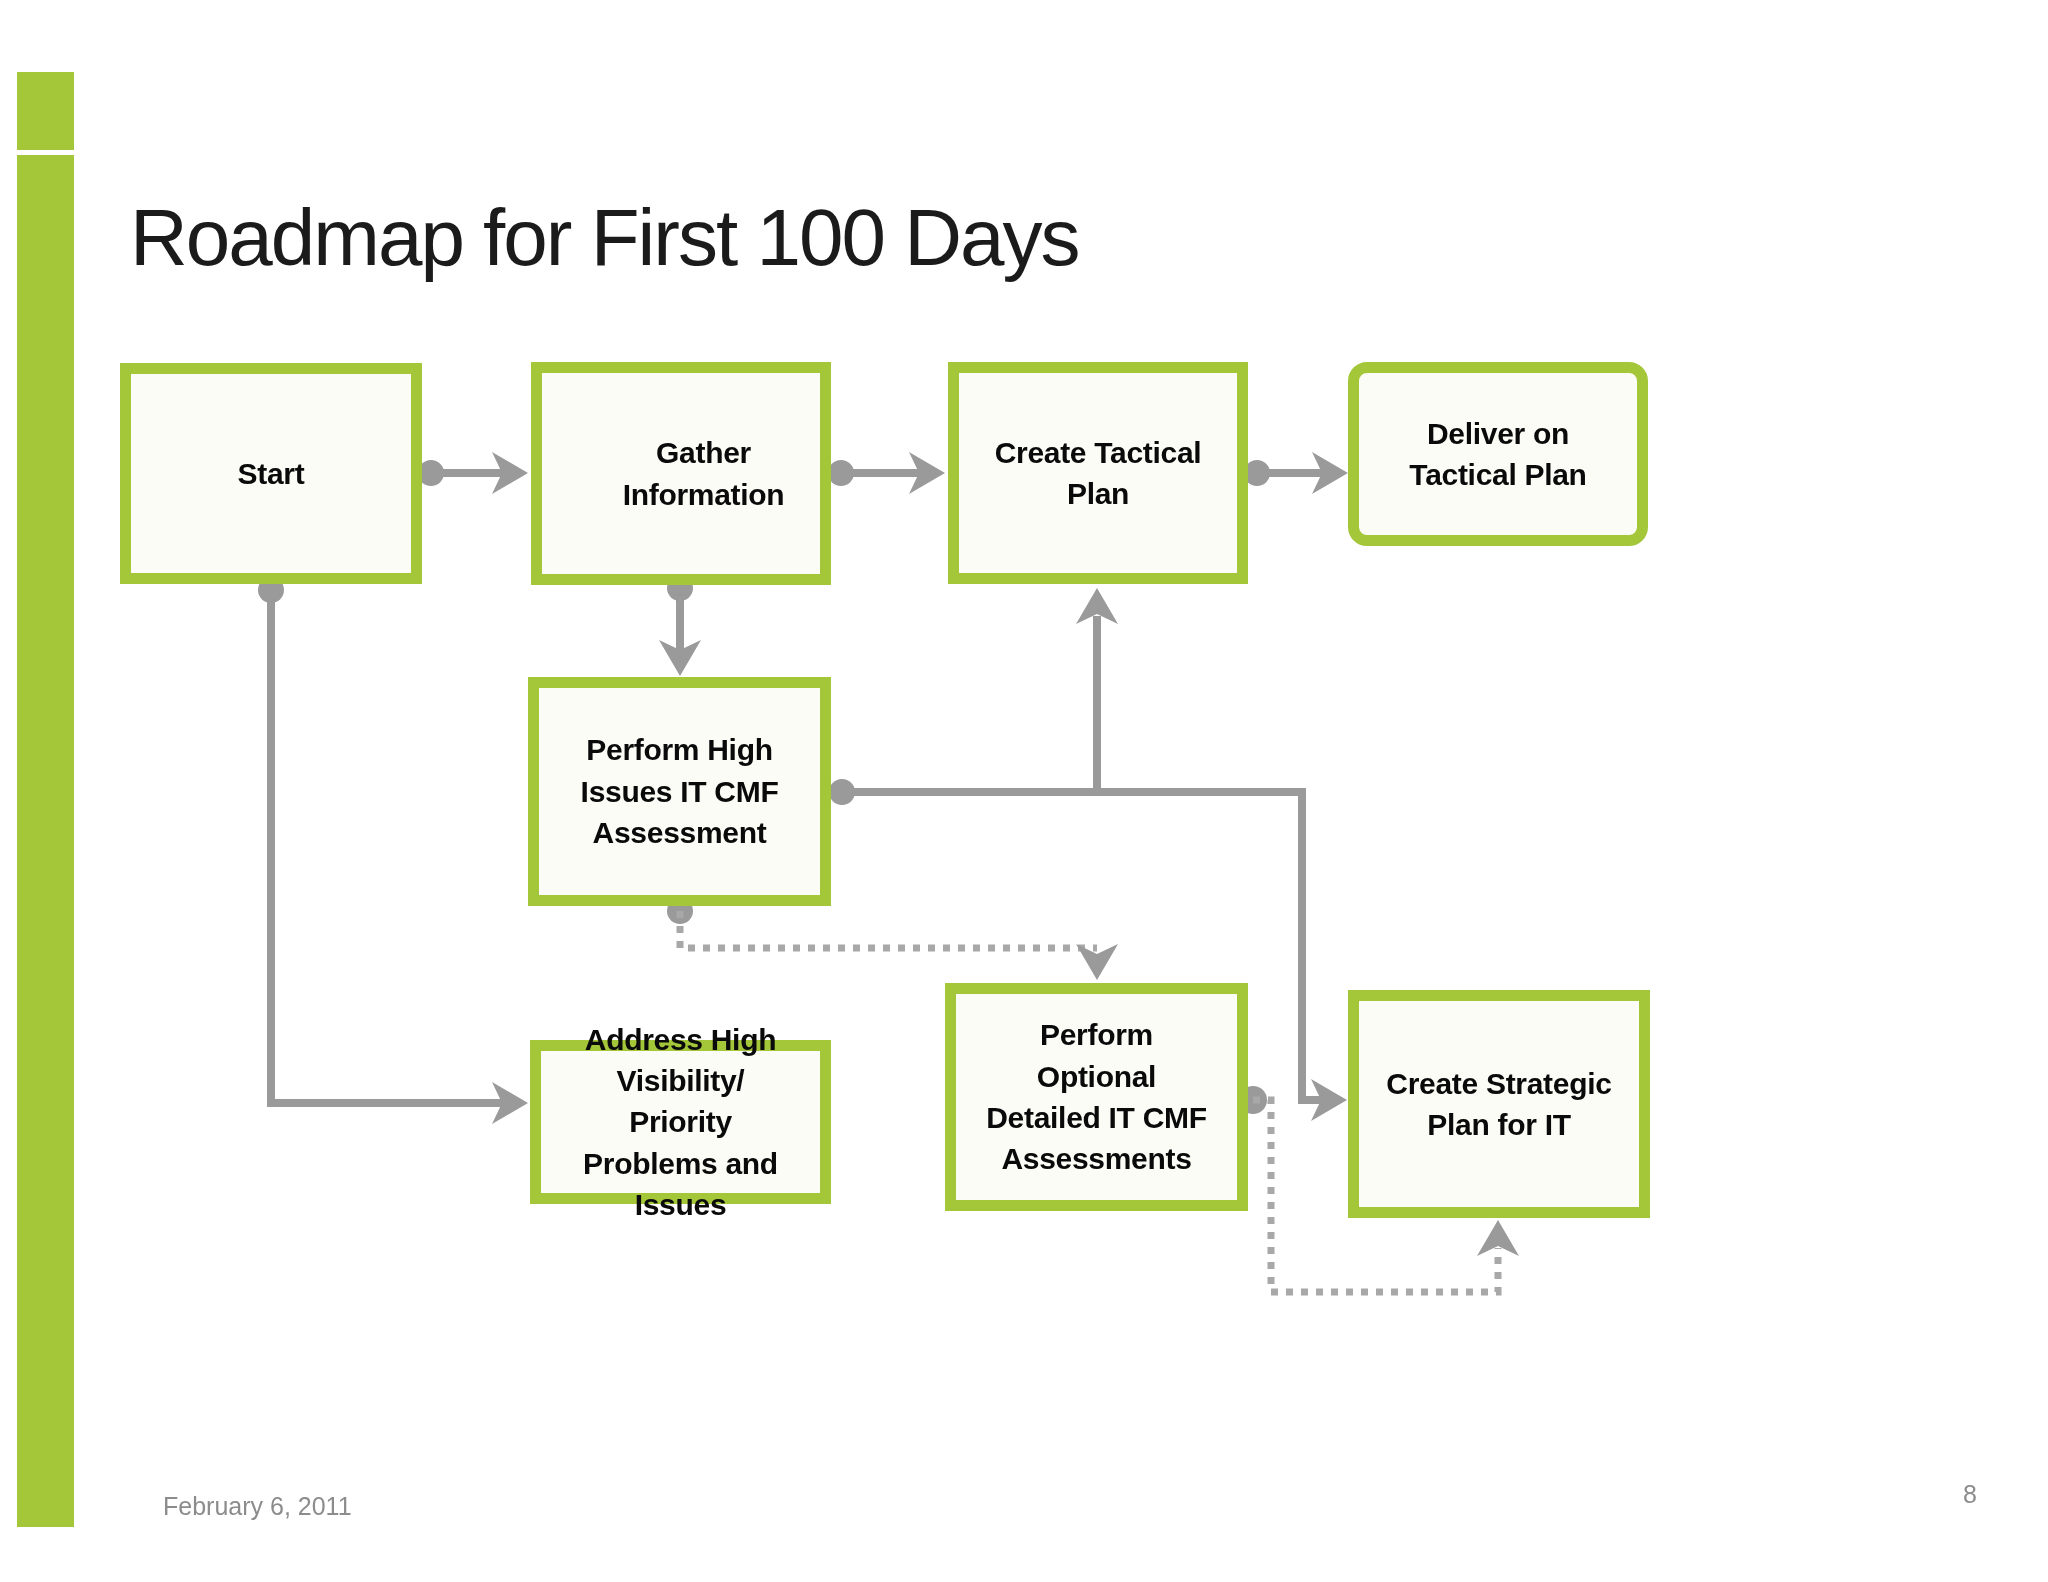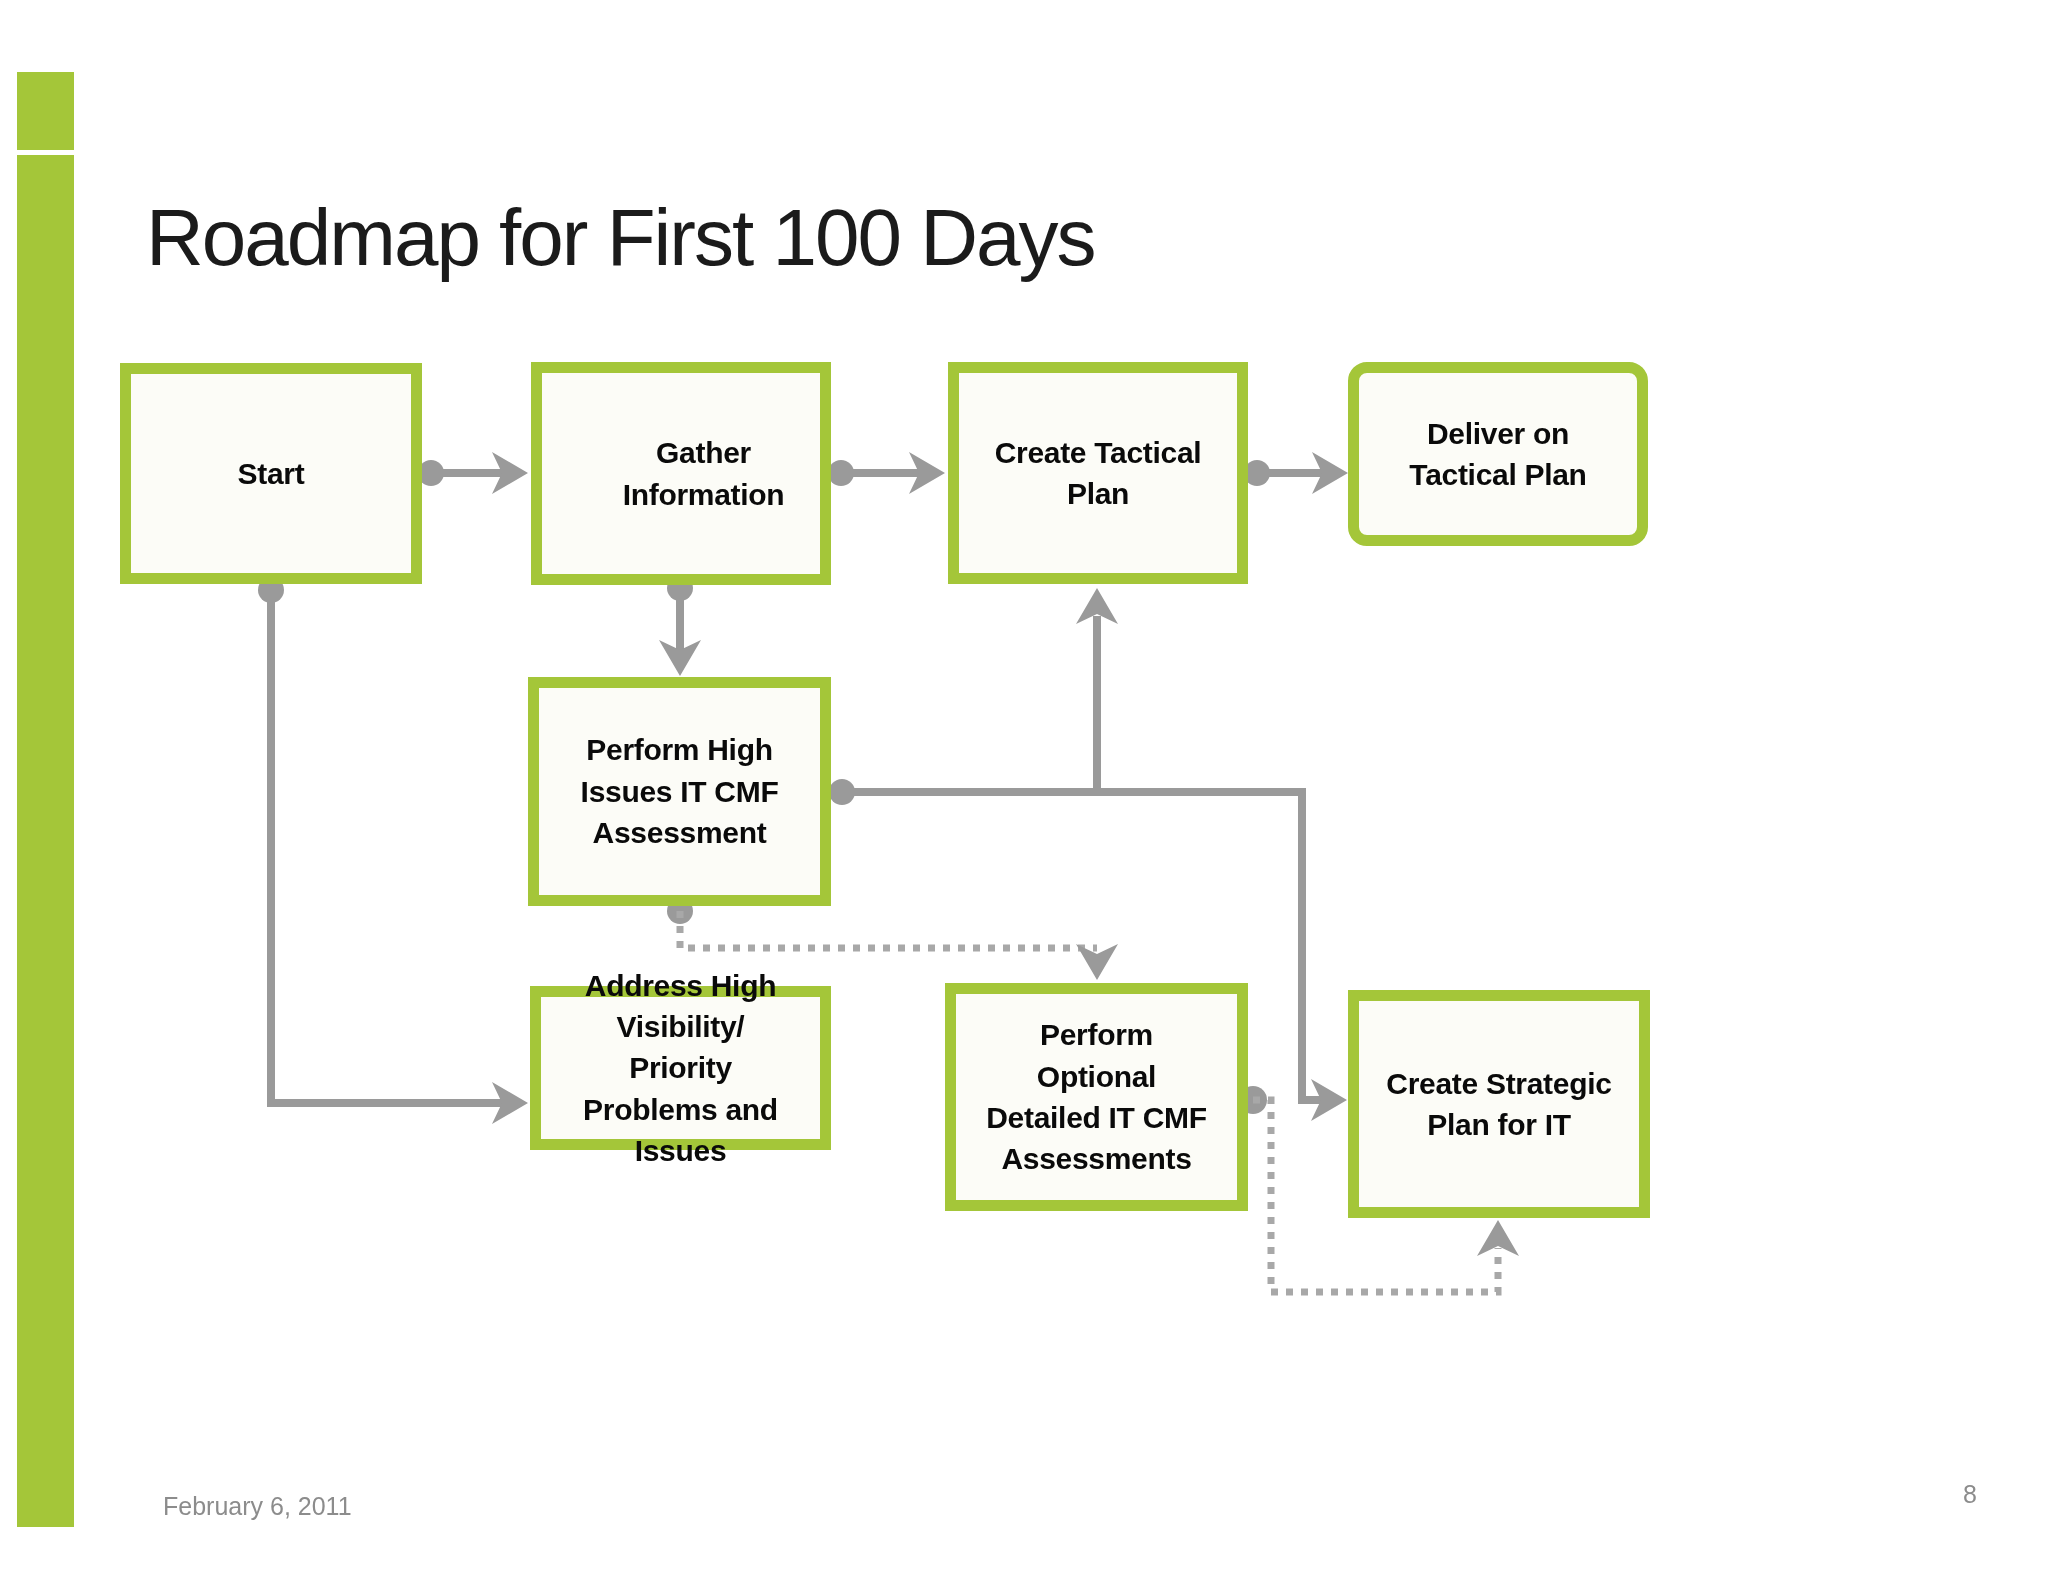--- a/index.html
+++ b/index.html
@@ -15,40 +15,40 @@
   body{
     width:2048px;height:1582px;position:relative;overflow:hidden;
     background:#ffffff;
     font-family:"Liberation Sans","DejaVu Sans",sans-serif;
   }
   .accent-bar{position:absolute;background:var(--accent-green);}
   #bar-top{left:17px;top:72px;width:57px;height:78px;}
   #bar-side{left:17px;top:155px;width:57px;height:1372px;}
 
   .slide-title{
-    position:absolute;left:146px;top:192px;
+    position:absolute;left:130px;top:192px;
     font-size:80px;font-weight:400;letter-spacing:-2px;
     color:var(--title-color);white-space:nowrap;
   }
 
   .node{
     position:absolute;
     border:11px solid var(--accent-green);
     background:var(--box-fill);
     display:flex;align-items:center;justify-content:center;
     text-align:center;
     font-weight:bold;font-size:30px;line-height:1.38;
     color:#0a0a0a;white-space:pre-line;letter-spacing:-0.3px;
   }
   #node-start{left:120px;top:363px;width:302px;height:221px;}
   #node-gather{left:531px;top:362px;width:300px;height:223px;padding-left:45px;}
   #node-tactical{left:948px;top:362px;width:300px;height:222px;}
   #node-deliver{left:1348px;top:362px;width:300px;height:184px;border-radius:19px;}
   #node-perform-high{left:528px;top:677px;width:303px;height:229px;}
-  #node-address{left:530px;top:986px;width:301px;height:164px;}
+  #node-address{left:530px;top:1040px;width:301px;height:164px;}
   #node-perform-opt{left:945px;top:983px;width:303px;height:228px;}
   #node-strategic{left:1348px;top:990px;width:302px;height:228px;}
 
   #connector-layer{position:absolute;left:0;top:0;}
   .conn{stroke:var(--connector-gray);stroke-width:8;fill:none;}
   .conn-dotted{stroke:var(--dotted-gray);stroke-width:7;fill:none;stroke-dasharray:7 8;}
   .head{fill:var(--connector-gray);stroke:none;}
   .dot{fill:var(--connector-gray);stroke:none;}
 
   .footer-text{

